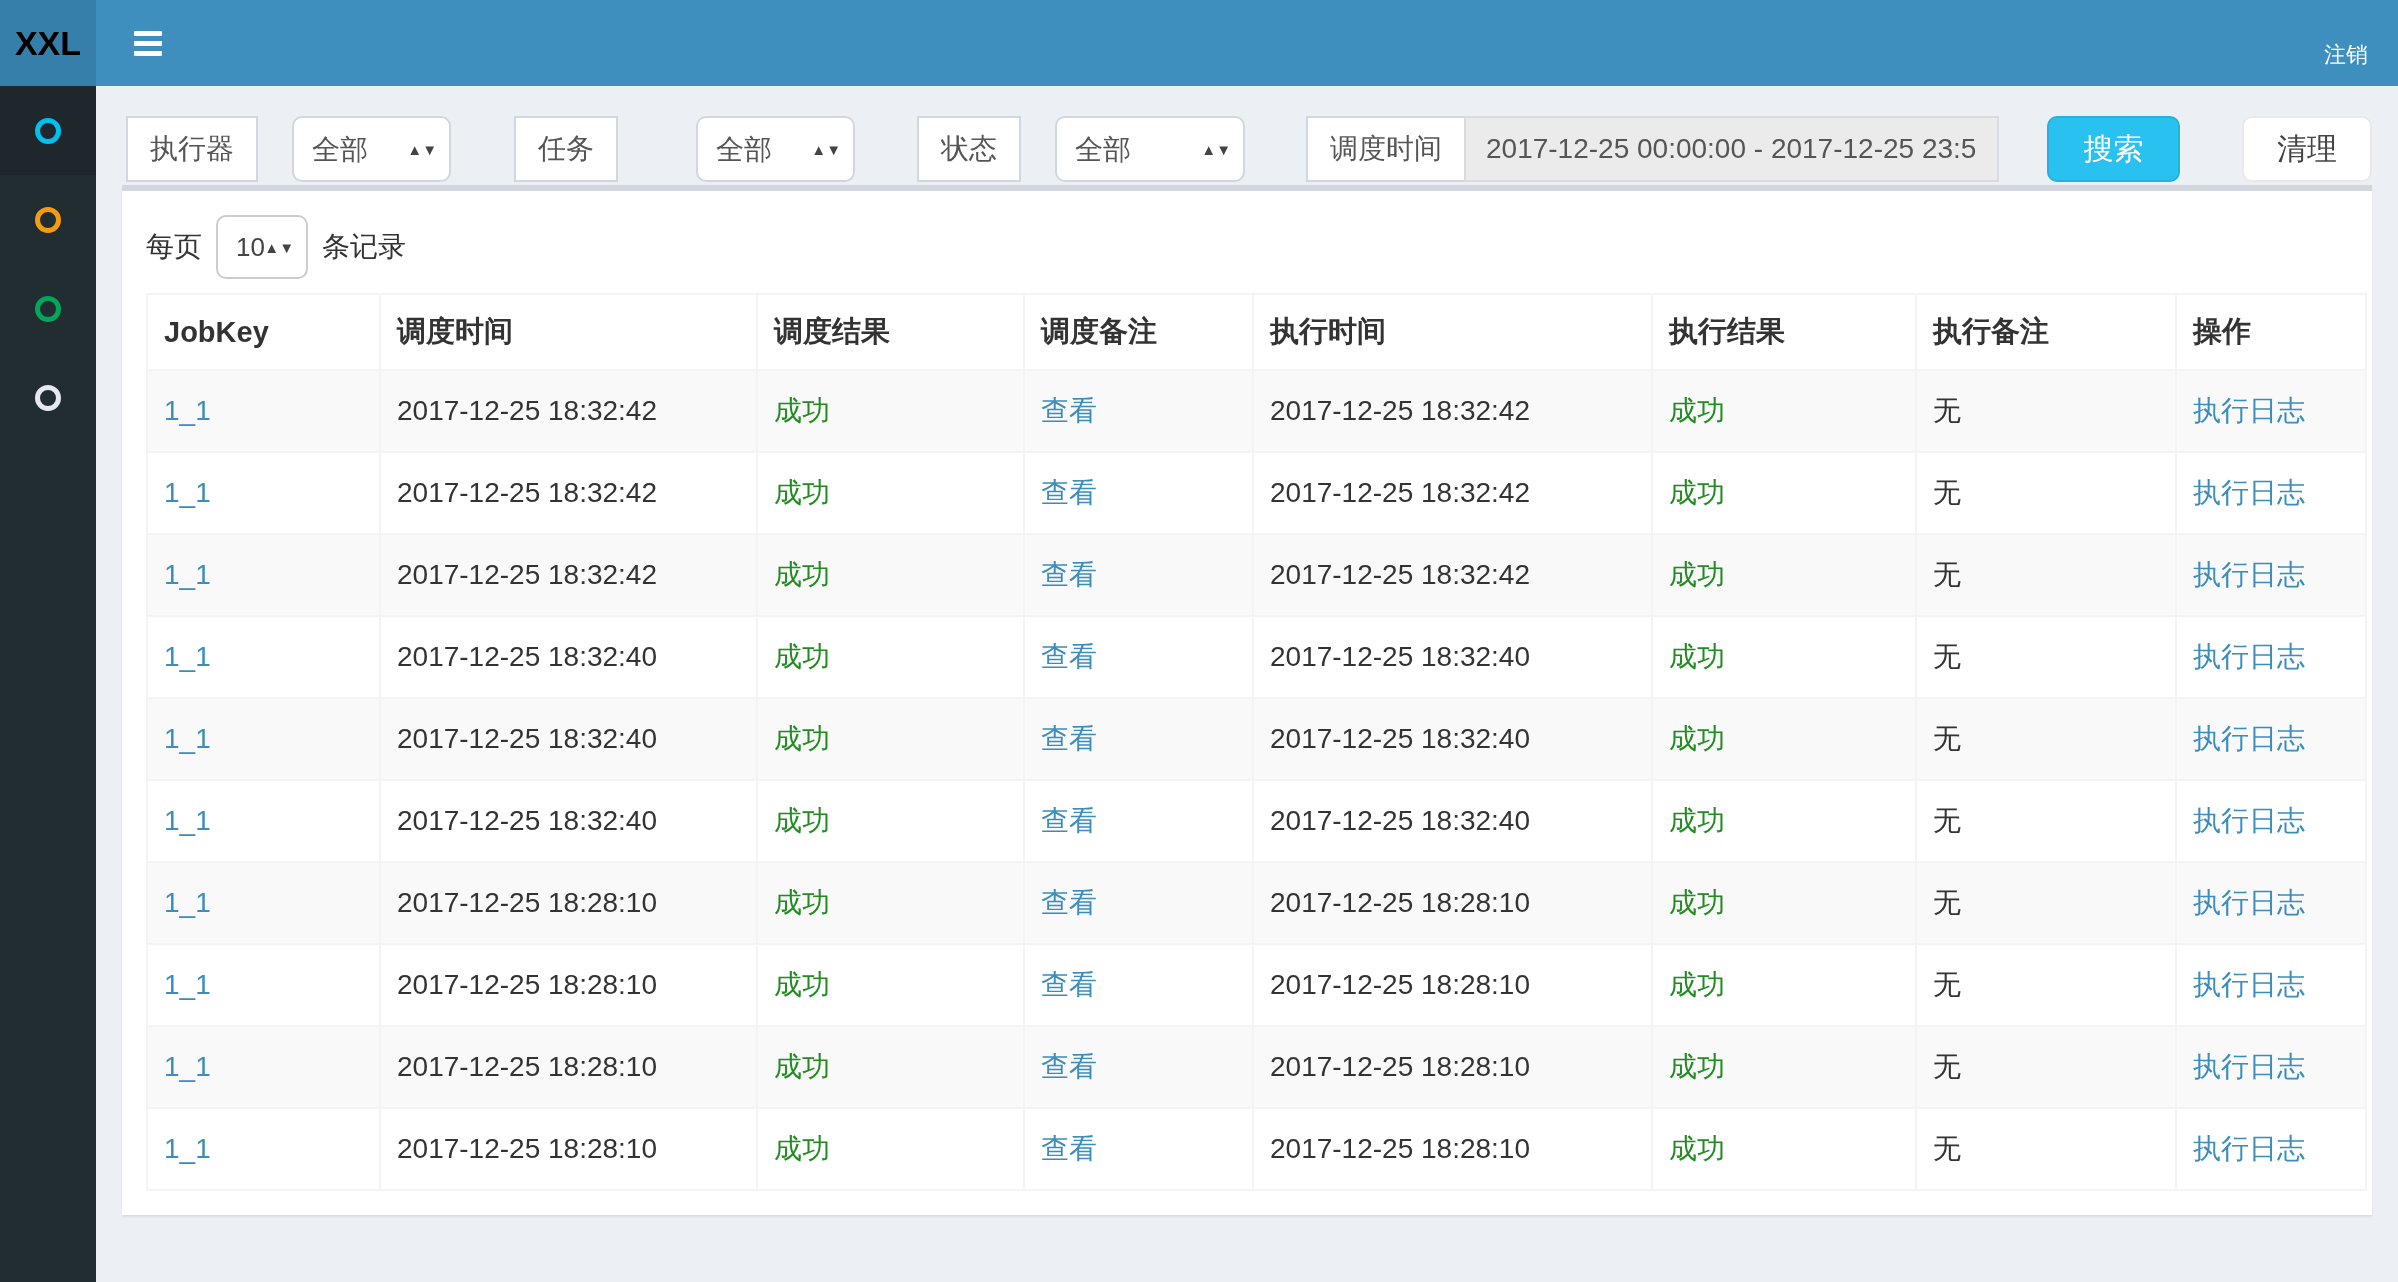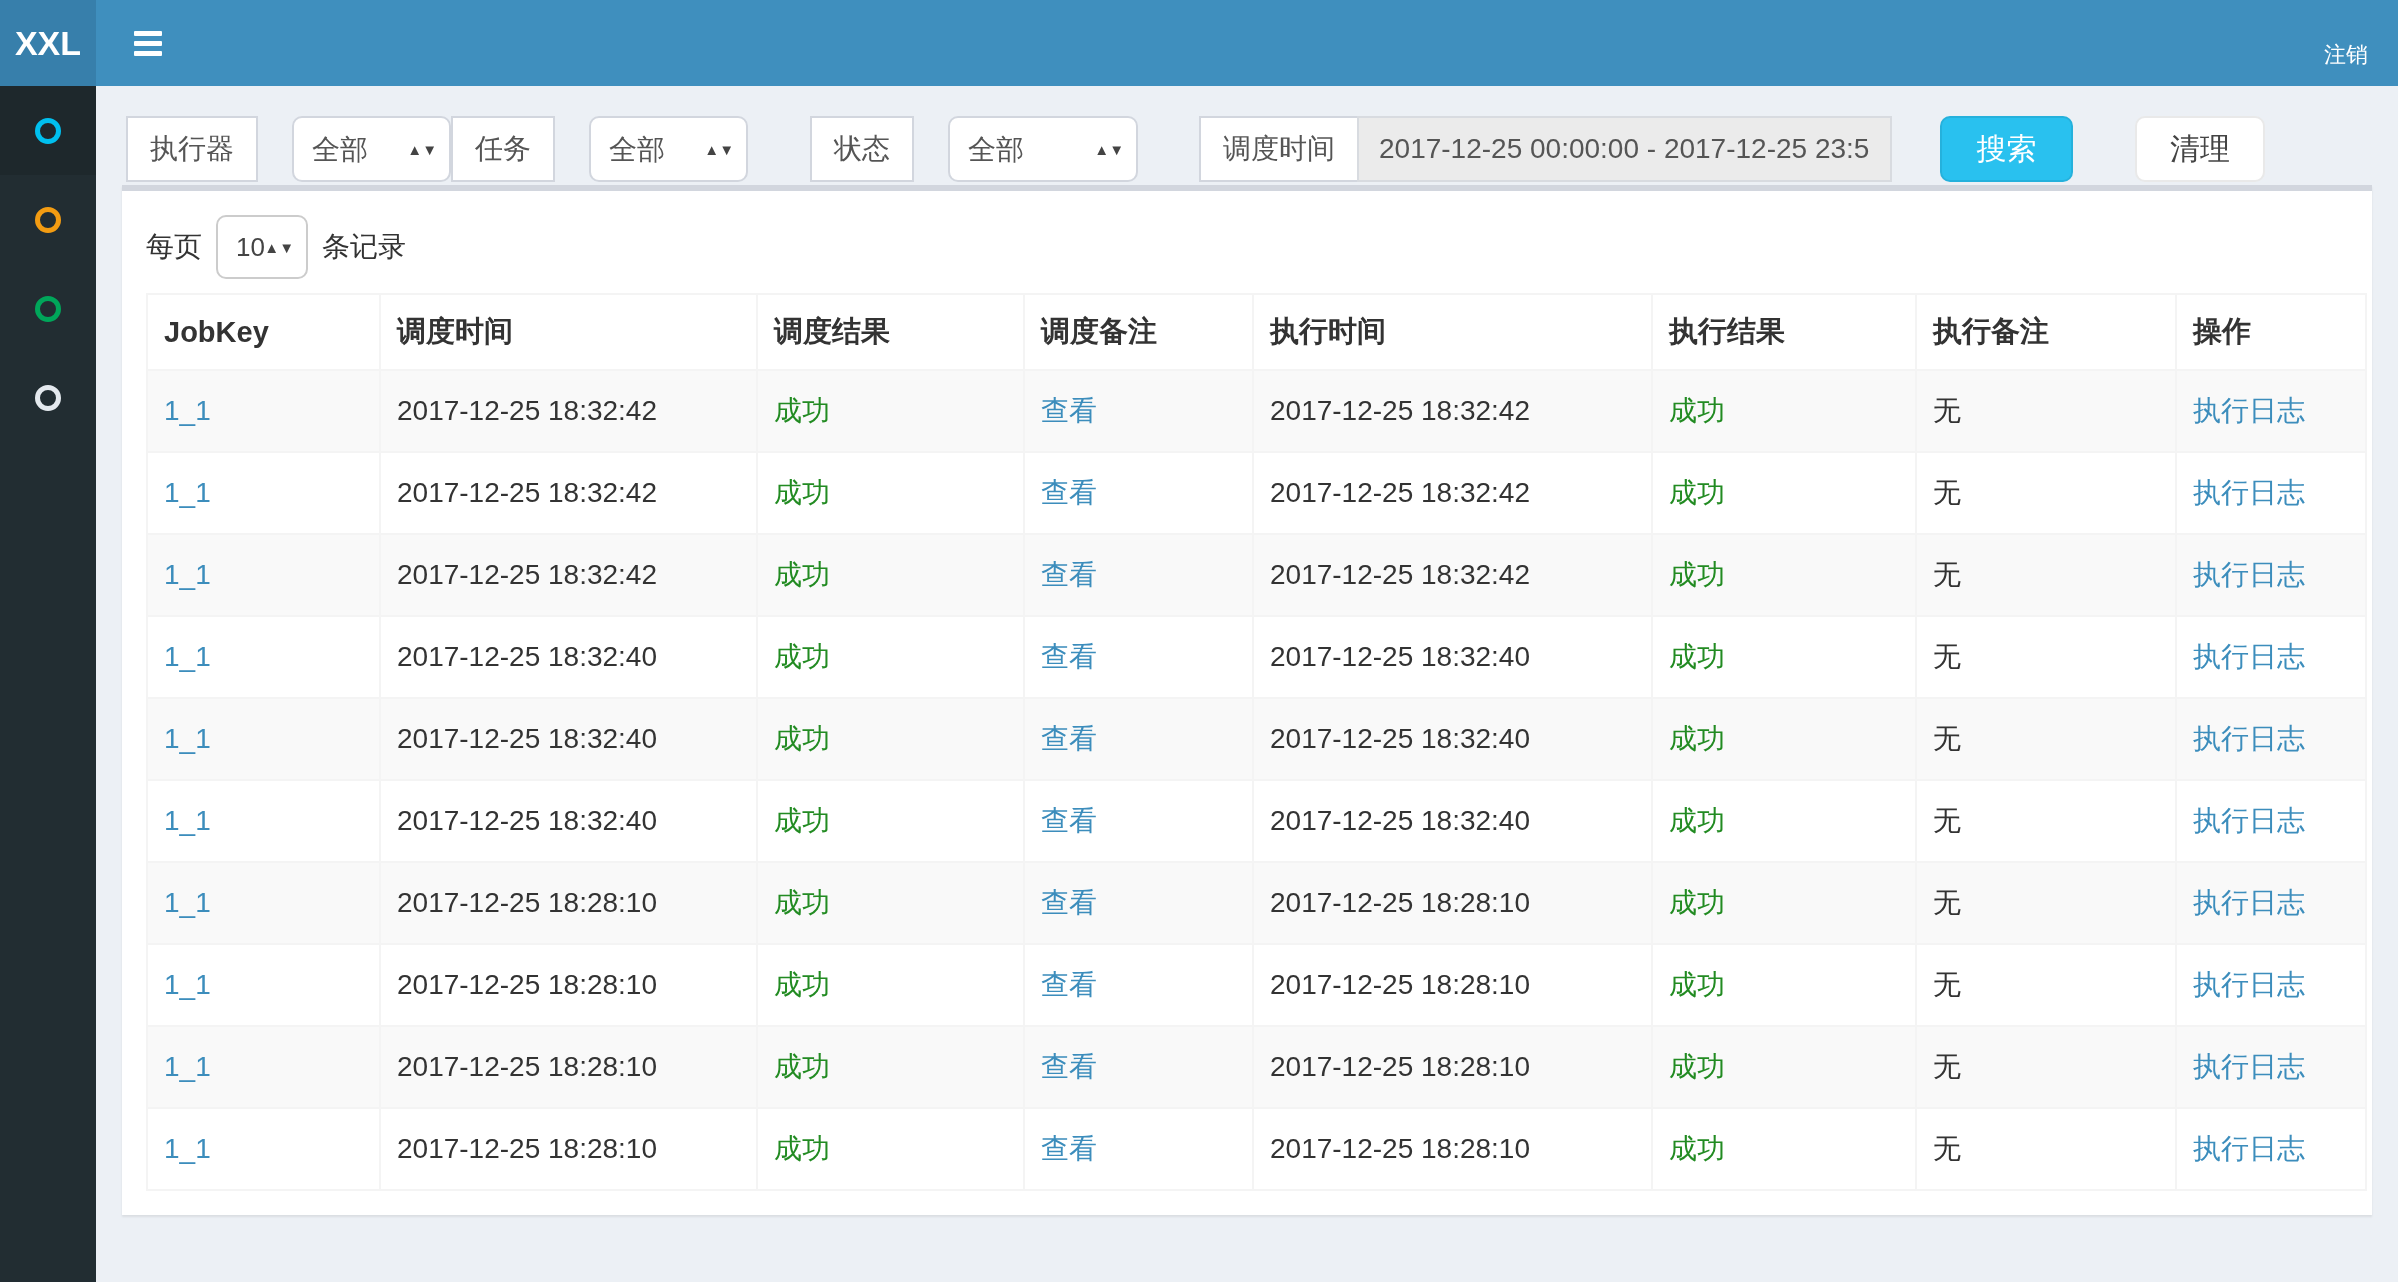--- a/index.html
+++ b/index.html
@@ -9,21 +9,21 @@
   }
   *{box-sizing:border-box;margin:0;padding:0;}
   html,body{width:2398px;height:1282px;overflow:hidden;}
   body{
     font-family:"Liberation Sans","DejaVu Sans",sans-serif;
     background:var(--page-bg); color:#333; font-size:28px;
   }
   
   .navbar{position:absolute;top:0;left:0;width:2398px;height:86px;background:var(--navbar);z-index:5;}
   .logo{position:absolute;top:0;left:0;width:96px;height:86px;background:var(--logo-bg);
-    display:flex;align-items:center;justify-content:center;color:#ffffff;font-weight:bold;font-size:34px;}
+    display:flex;align-items:center;justify-content:center;color:#000000;font-weight:bold;font-size:34px;}
   .hamburger{position:absolute;left:116px;top:0;height:86px;width:64px;display:flex;flex-direction:column;
     justify-content:center;align-items:center;gap:5px;cursor:pointer;}
   .hamburger span{display:block;width:28px;height:5px;background:#fff;border-radius:1px;}
   .logout{position:absolute;right:0;top:0;height:110px;display:flex;align-items:center;
     padding:0 30px;color:#fff;font-size:22px;cursor:pointer;}
   
   .sidebar{position:absolute;top:86px;left:0;width:96px;height:1196px;background:var(--sidebar-bg);}
   .side-item{height:89px;display:flex;align-items:center;justify-content:center;cursor:pointer;}
   .side-item.active{background:var(--sidebar-active-bg);}
   .circle-icon{width:26px;height:26px;border-radius:50%;border:5px solid #fff;}
@@ -37,21 +37,21 @@
   .igroup{display:flex;height:66px;}
   .iaddon{background:#fff;border:2px solid var(--border-light);display:flex;align-items:center;
     padding:0 22px;color:#555;white-space:nowrap;font-size:28px;}
   .selwrap{position:relative;margin-left:-2px;height:66px;padding-left:36px;}
   select{appearance:none;-webkit-appearance:none;height:66px;width:100%;background:#fff;
     border:2px solid var(--border-light);border-radius:10px;font-size:28px;color:#555;
     padding:0 46px 0 18px;font-family:inherit;}
   .caret{position:absolute;right:14px;top:50%;transform:translateY(-50%);pointer-events:none;
     display:flex;flex-direction:column;line-height:13px;font-size:15px;color:#444;}
   .w-exec{width:195px;} .w-job{width:195px;} .w-status{width:226px;}
-  .ml-g2{} .ml-g3{margin-left:62px;} .ml-g4{margin-left:61px;}
+  .ml-g2{margin-left:63px;gap:44px;} .ml-g3{margin-left:62px;} .ml-g4{margin-left:61px;}
   .date-input{width:535px;height:66px;background:#ebebeb;border:2px solid #d8dbe0;margin-left:-2px;
     font-size:28px;color:#555;padding:0 20px;font-family:inherit;}
   .btn{height:66px;border-radius:10px;font-size:30px;cursor:pointer;font-family:inherit;}
   .btn-search{width:133px;margin-left:48px;background:var(--search-button);
     border:2px solid rgba(0,0,0,0.08);color:#fff;}
   .btn-clear{width:130px;margin-left:62px;background:#fff;border:2px solid #e9e9e9;color:#444;}
   
   .box{margin-top:3px;background:#fff;border-top:6px solid var(--border-light);
     box-shadow:0 2px 2px rgba(0,0,0,0.08);padding:24px;min-height:1010px;}
   .length-row{display:flex;align-items:center;color:#333;font-size:28px;}

